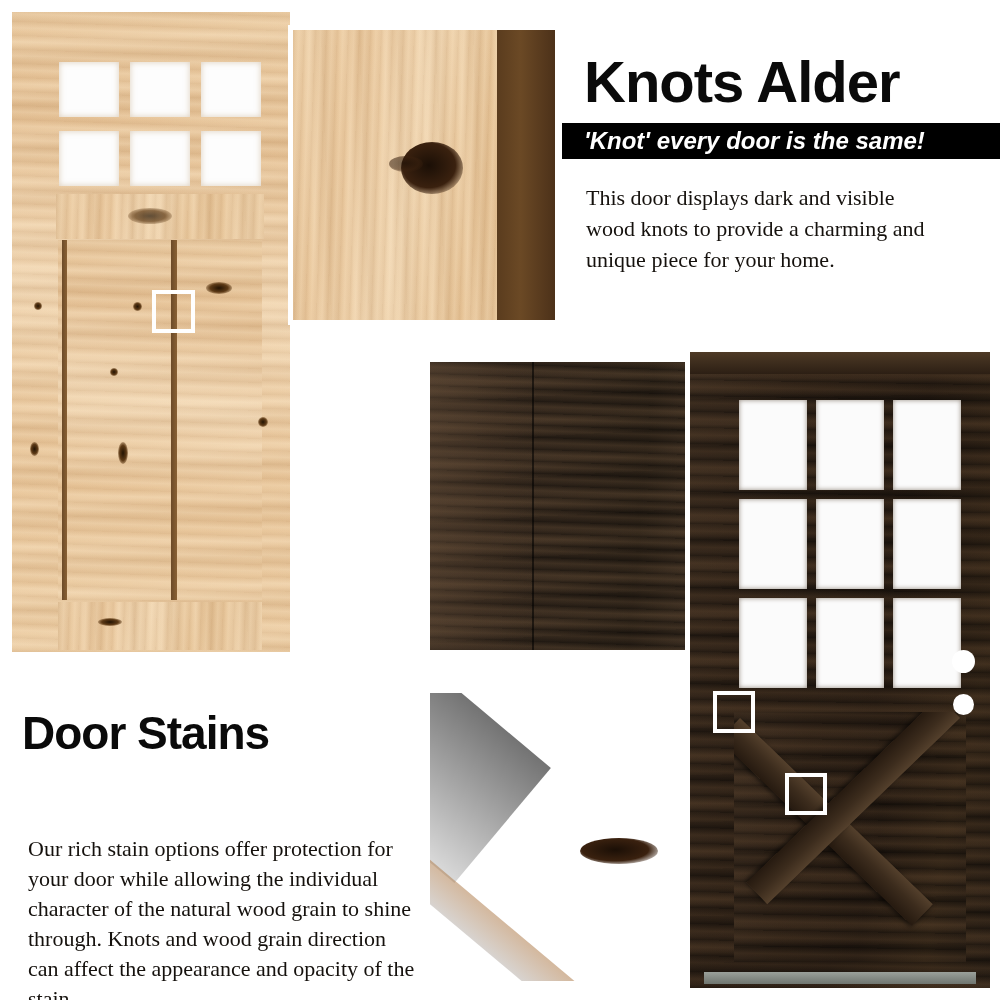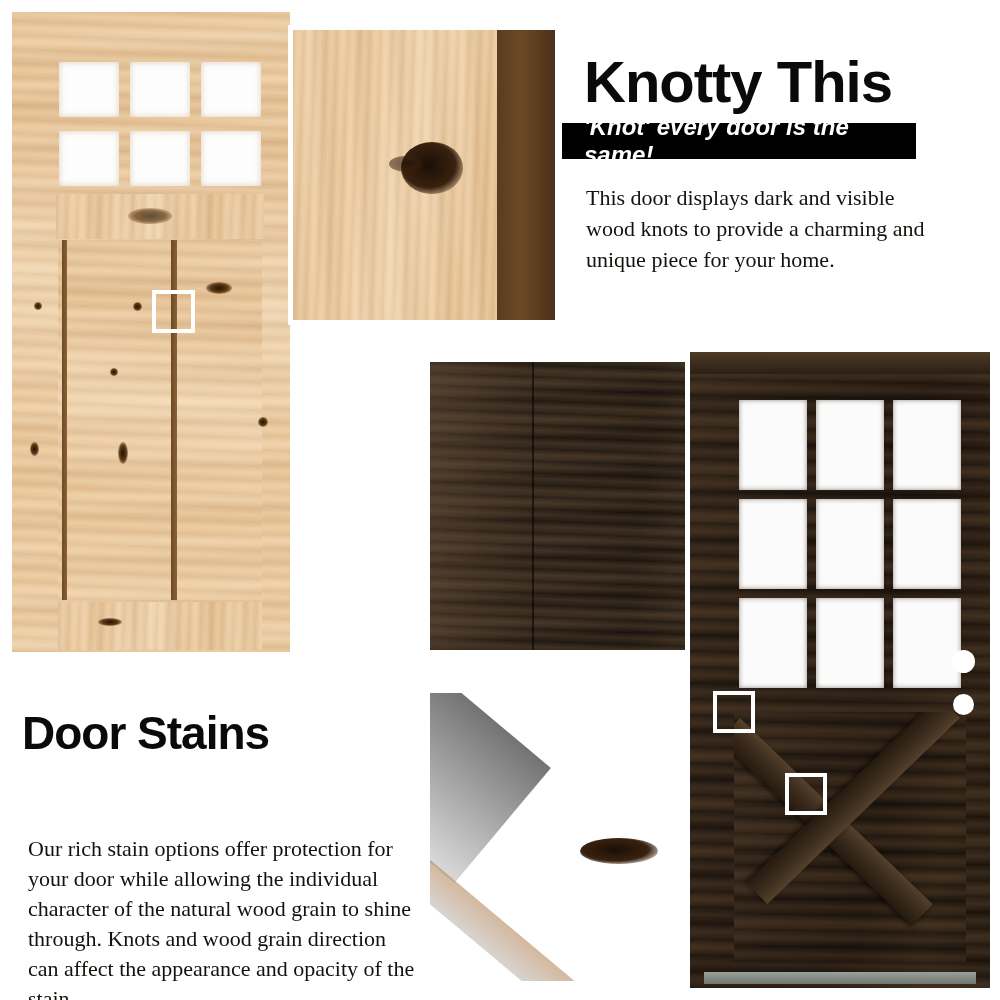--- a/index.html
+++ b/index.html
@@ -170,23 +170,23 @@
   </div>
 
   <div class="hl-sq" style="left:152px; top:290px; width:43px; height:43px;"></div>
 
   <div id="knot-card" class="wood alder">
     <div class="edge-strip"></div>
     <div class="knot" style="left:108px; top:112px; width:62px; height:52px;"></div>
     <div class="knot" style="left:96px; top:126px; width:34px; height:16px; opacity:.55;"></div>
   </div>
 
-  <div class="title" style="left:584px; top:48px; font-size:58px;">Knotty This</div>
-
-  <div class="banner" style="left:562px; top:123px; width:354px; height:36px; padding-left:22px; font-size:24px;">
+  <div class="title" style="left:584px; top:48px; font-size:58px;">Knots Alder</div>
+
+  <div class="banner" style="left:562px; top:123px; width:438px; height:36px; padding-left:22px; font-size:24px;">
     <span>'Knot' every door is the same!</span>
   </div>
 
   <div class="body-copy" style="left:586px; top:172px; width:360px; font-size:22px; line-height:31px;">This door displays dark and visible wood knots to provide a charming and unique piece for your home.</div>
 
   <div class="swatch wood espresso" style="left:425px; top:357px; width:265px; height:298px;">
     <div style="position:absolute; left:0; top:0; width:40%; height:100%;
                 background:linear-gradient(92deg,rgba(92,70,50,.38),rgba(40,30,20,.05));"></div>
     <div style="position:absolute; left:40%; top:0; width:2px; height:100%;
                 background:rgba(0,0,0,.55);"></div>

